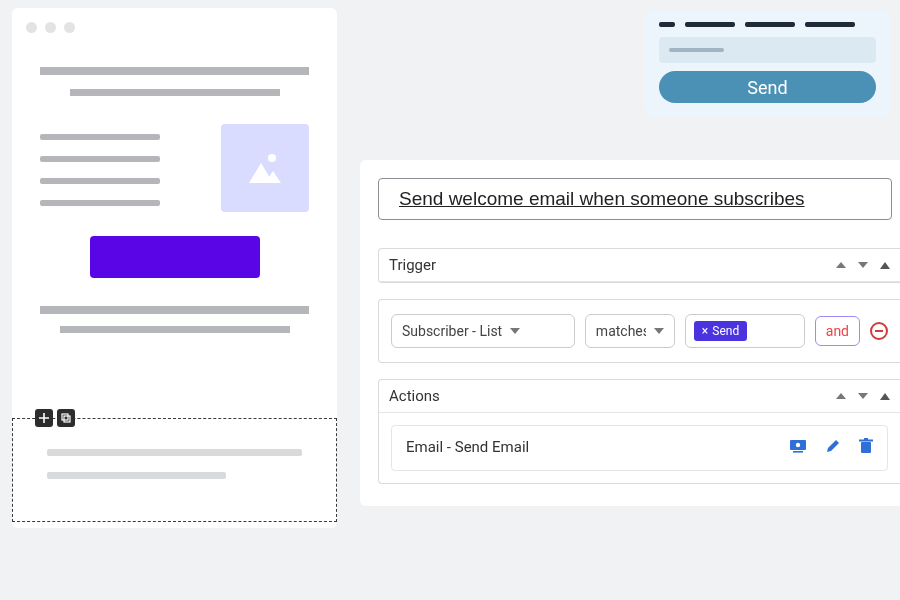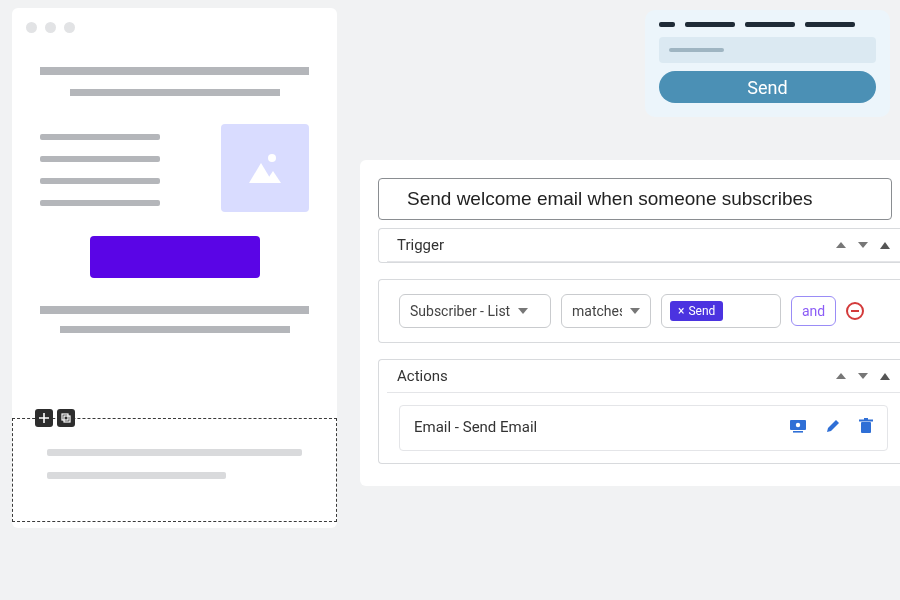--- a/index.html
+++ b/index.html
@@ -117,34 +117,34 @@
     width: 540px;
     background:#fff;
     border-top-left-radius:6px;
     border-bottom-left-radius:6px;
     padding: 18px 0 22px 18px;
   }
   .title-input {
     width: 514px;
     border:1px solid #8a8d91;
     border-radius:4px;
-    padding: 9px 28px;
+    padding: 9px 20px;
     font-size:19px;
     color:#222;
-    margin-bottom: 8px;
+    margin-bottom: 28px;
+    text-decoration: underline;
   }
 
   .section {
     border:1px solid #d8dadd;
     border-right:none;
     border-top-left-radius:4px;
     border-bottom-left-radius:4px;
     margin-bottom: 16px;
     width: 522px;
-    padding-left: 8px;
   }
   .section-head {
     display:flex; align-items:center; justify-content:space-between;
     padding: 7px 10px;
     font-size:15px; color:#333;
     border-bottom:1px solid #e4e5e8;
   }
   .head-icons { display:flex; gap:12px; color:#6b6e73; align-items:center; }
   .field-row { display:flex; align-items:center; }
   .field-label-cell {
@@ -172,21 +172,21 @@
   .tag-input {
     height:34px; border:1px solid #c9cbce; border-radius:6px;
     display:flex; align-items:center; padding:0 8px; width:120px;
   }
   .tag-pill {
     background:#4b33e0; color:#fff; font-size:12px;
     padding:3px 8px; border-radius:3px;
     display:flex; align-items:center; gap:4px;
   }
   .and-chip {
-    height:30px; border:1px solid #9a8cf6; color:#8b5cf6;
+    height:30px; border:1px solid #9a8cf6; color:#ef4444;
     border-radius:6px; padding:0 10px; font-size:14px;
     display:flex; align-items:center;
   }
   .remove-circ {
     width:18px; height:18px; border:2px solid #d33a3a; border-radius:50%;
     position:relative;
   }
   .remove-circ::after{
     content:""; position:absolute; left:3px; right:3px; top:50%;
     height:2px; background:#d33a3a; transform:translateY(-50%);
@@ -282,21 +282,21 @@
         <span class="chev up"></span>
         <span class="chev"></span>
         <span class="tri-up"></span>
       </div>
     </div>
   </div>
 
   
   <div class="section">
     <div class="rules-body">
-      <div class="chip-select" style="width:152px">
+      <div class="chip-select" style="width:184px">
         <span>Subscriber - List</span>
         <span class="chev"></span>
       </div>
       <div class="chip-select small">
         <span style="white-space:nowrap;overflow:hidden;text-overflow:clip;width:54px">matches a</span>
         <span class="chev"></span>
       </div>
       <div class="tag-input">
         <span class="tag-pill">
           <span>×</span>

